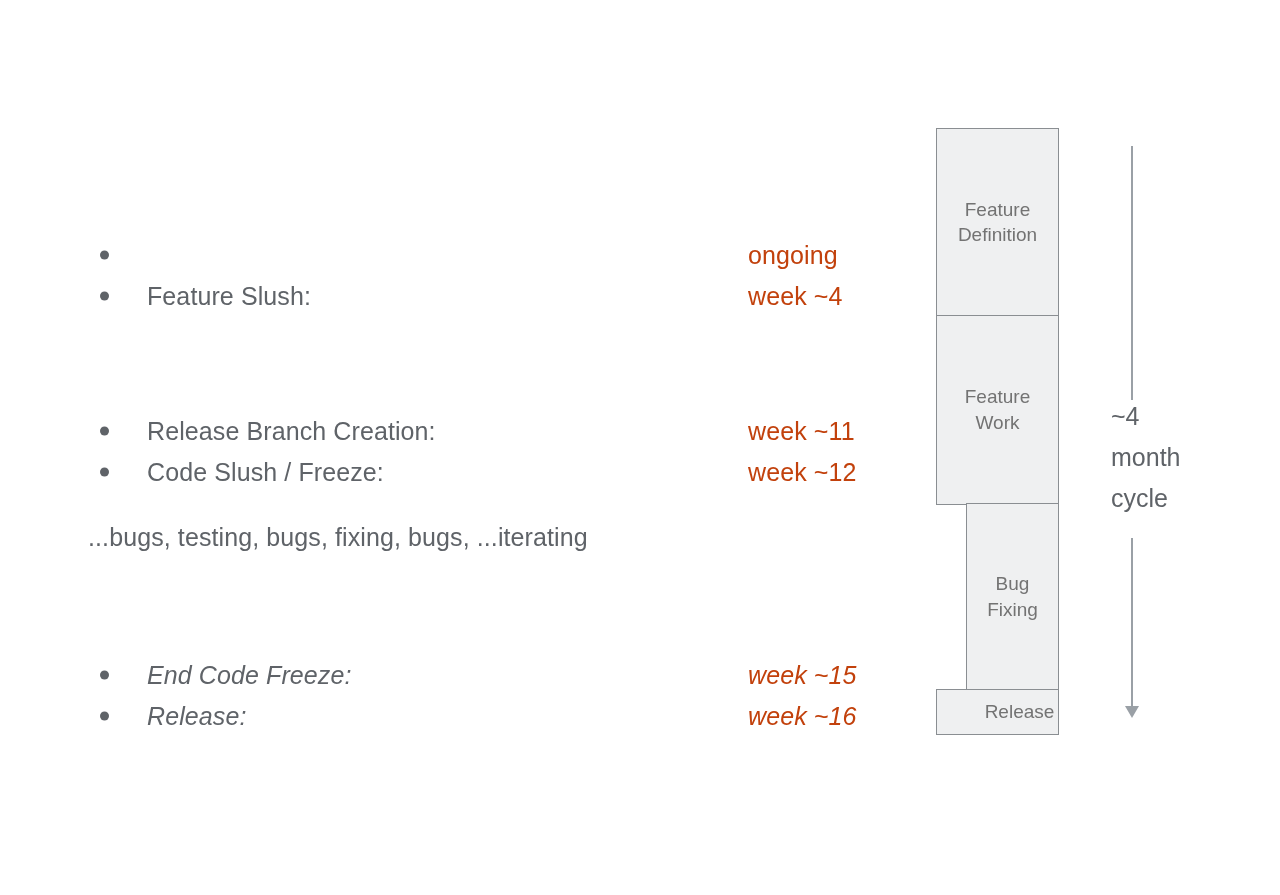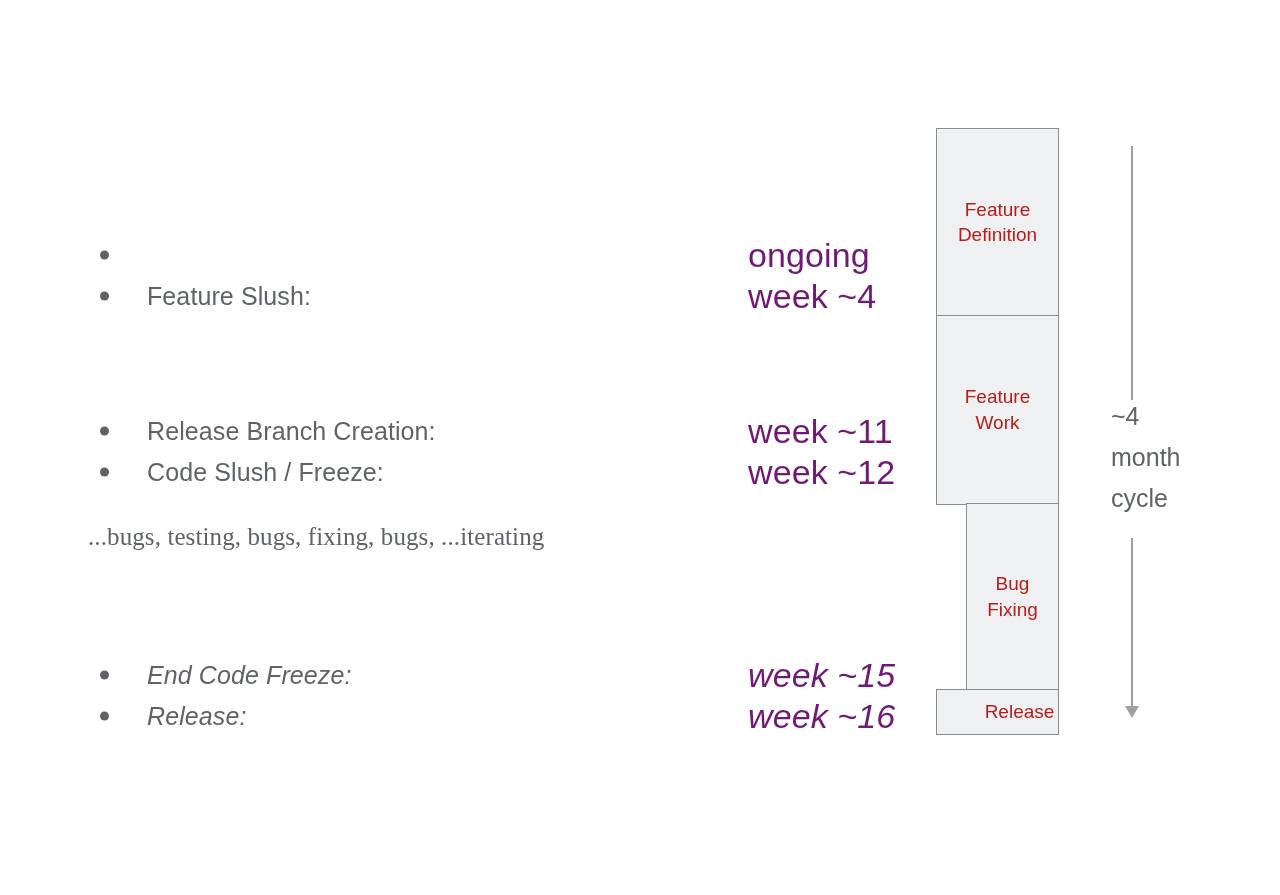--- a/index.html
+++ b/index.html
@@ -49,57 +49,56 @@
     font-size: 25px;
     color: #5f6368;
     white-space: nowrap;
     letter-spacing: 0.1px;
   }
   .bullet-value {
     position: absolute;
     left: 660px;
     top: 50%;
     transform: translateY(-50%);
-    font-size: 34px;
-    color: #701a75;
+    font-size: 25px;
+    color: #c2410c;
     white-space: nowrap;
     letter-spacing: 0.1px;
   }
 
   #group-a { top: 234px; }
   #group-b { top: 410px; }
   #group-c { top: 654px; font-style: italic; }
 
   .note-line {
     position: absolute;
     left: 88px;
     top: 523px;
     font-size: 25px;
     color: #5f6368;
     white-space: nowrap;
     letter-spacing: 0.1px;
-    font-family: Liberation Serif, serif;
   }
 
   
   #phase-column {
     position: absolute;
     left: 936px;
     top: 128px;
     width: 123px;
   }
   .phase-box {
     box-sizing: border-box;
     background: #eff0f1;
     border: 1.5px solid #8a8e92;
     display: flex;
     align-items: center;
     justify-content: center;
     text-align: center;
-    color: #b91c1c;
+    color: #737373;
     font-size: 19px;
     line-height: 1.32;
     margin-top: -1.5px;
   }
   .phase-box:first-child { margin-top: 0; }
   .phase-box .phase-text { display: block; }
 
   
   #cycle-arrow {
     position: absolute;

